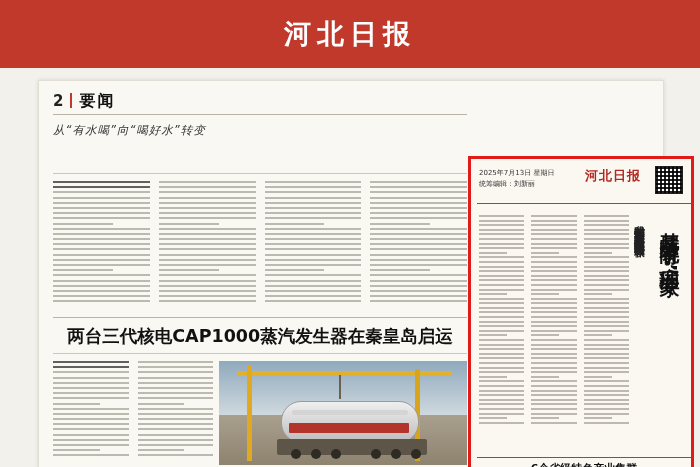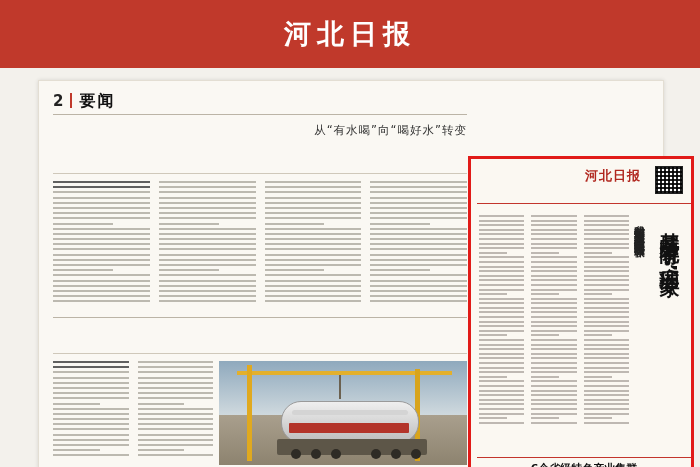--- a/index.html
+++ b/index.html
@@ -97,24 +97,25 @@
     height: 1px;
     background: #bbb4a6;
   }
 
   
   .kicker {
     position: absolute;
     left: 14px;
     top: 42px;
     width: 414px;
-    text-align: right;
+    text-align: left;
     font-size: 11.5px;
     color: #333;
     letter-spacing: 1px;
+    font-style: italic;
   }
   .headline {
     position: absolute;
     left: 10px;
     top: 60px;
     width: 422px;
     text-align: center;
     font-size: 21px;
     font-weight: bold;
     color: #111;
@@ -450,20 +451,21 @@
             <div class="tline"></div>
             <div class="tline"></div>
             <div class="tline"></div>
             <div class="tline"></div>
             <div class="tline"></div>
             <div class="tline"></div>
           </div>
       </div>
 
       <div class="rule2"></div>
+      <div class="headline2">两台三代核电CAP1000蒸汽发生器在秦皇岛启运</div>
       <div class="hl2-rule"></div>
 
       <div class="cols2">
         <div class="col" id="c5">
             <div class="tline lead"></div>
             <div class="tline lead"></div>
             <div class="tline"></div>
             <div class="tline"></div>
             <div class="tline"></div>
             <div class="tline"></div>
@@ -521,20 +523,24 @@
           <div class="wheel" style="left:54px"></div>
           <div class="wheel" style="left:94px"></div>
           <div class="wheel" style="left:114px"></div>
           <div class="wheel" style="left:134px"></div>
         </div>
       </div>
     </div>
 
     <div class="highlight">
       <div class="hl-top">
+        <div class="hl-date">
+          <div>2025年7月13日  星期日</div>
+          <div>统筹编辑：刘新丽</div>
+        </div>
         <div class="hl-masthead">河北日报</div>
         <div class="hl-qr"></div>
       </div>
       <div class="hl-rule-top"></div>
 
       <div class="vtitle-main">基层医院有了“病理专家”</div>
       <div class="vtitle-sub">我省数智病理管理中心与多家医院签约互联网医联体</div>
 
       <div class="hl-cols">
         <div class="col" id="h1">

